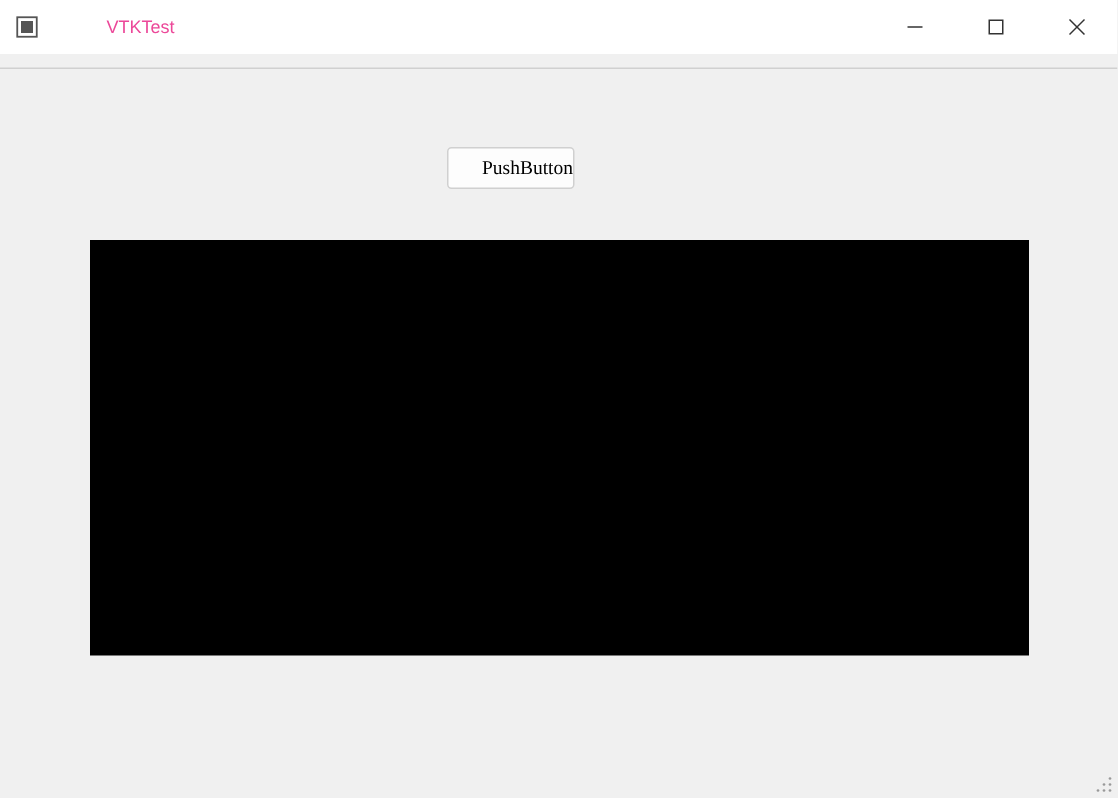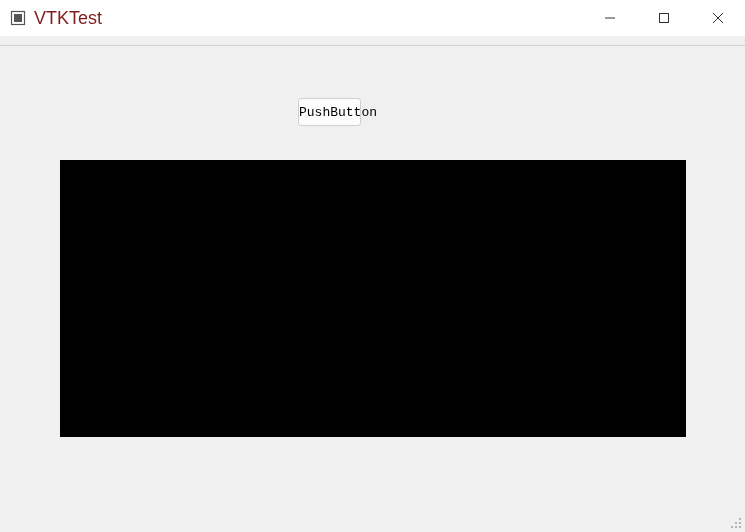--- a/index.html
+++ b/index.html
@@ -30,23 +30,24 @@
     }
     .app-icon {
       width: 16px;
       height: 16px;
       margin-right: 8px;
       display: flex;
       align-items: center;
       justify-content: center;
     }
     .window-title {
-      font-size: 18px;
-      color: #7f1d1d;
+      font-size: 12px;
+      color: #ec4899;
       flex: 0 0 auto;
+      margin-left: 37px;
     }
     .titlebar-spacer {
       flex: 1;
     }
     .window-controls {
       display: flex;
       height: 100%;
     }
     .window-control {
       width: 54px;
@@ -68,30 +69,30 @@
     }
     .content {
       flex: 1;
       background: #f0f0f0;
       position: relative;
     }
     .push-button {
       position: absolute;
       top: 52px;
       left: 298px;
-      width: 63px;
+      width: 85px;
       height: 28px;
       background: #fdfdfd;
       border: 1px solid #d0d0d0;
       border-radius: 3px;
       font-size: 13px;
       color: #000;
-      font-family: Liberation Mono, monospace;
+      font-family: Liberation Serif, serif;
       cursor: default;
-      text-align: left;
+      text-align: right;
     }
     .vtk-viewport {
       position: absolute;
       top: 114px;
       left: 60px;
       width: 626px;
       height: 277px;
       background: #000000;
     }
     .resize-grip {

